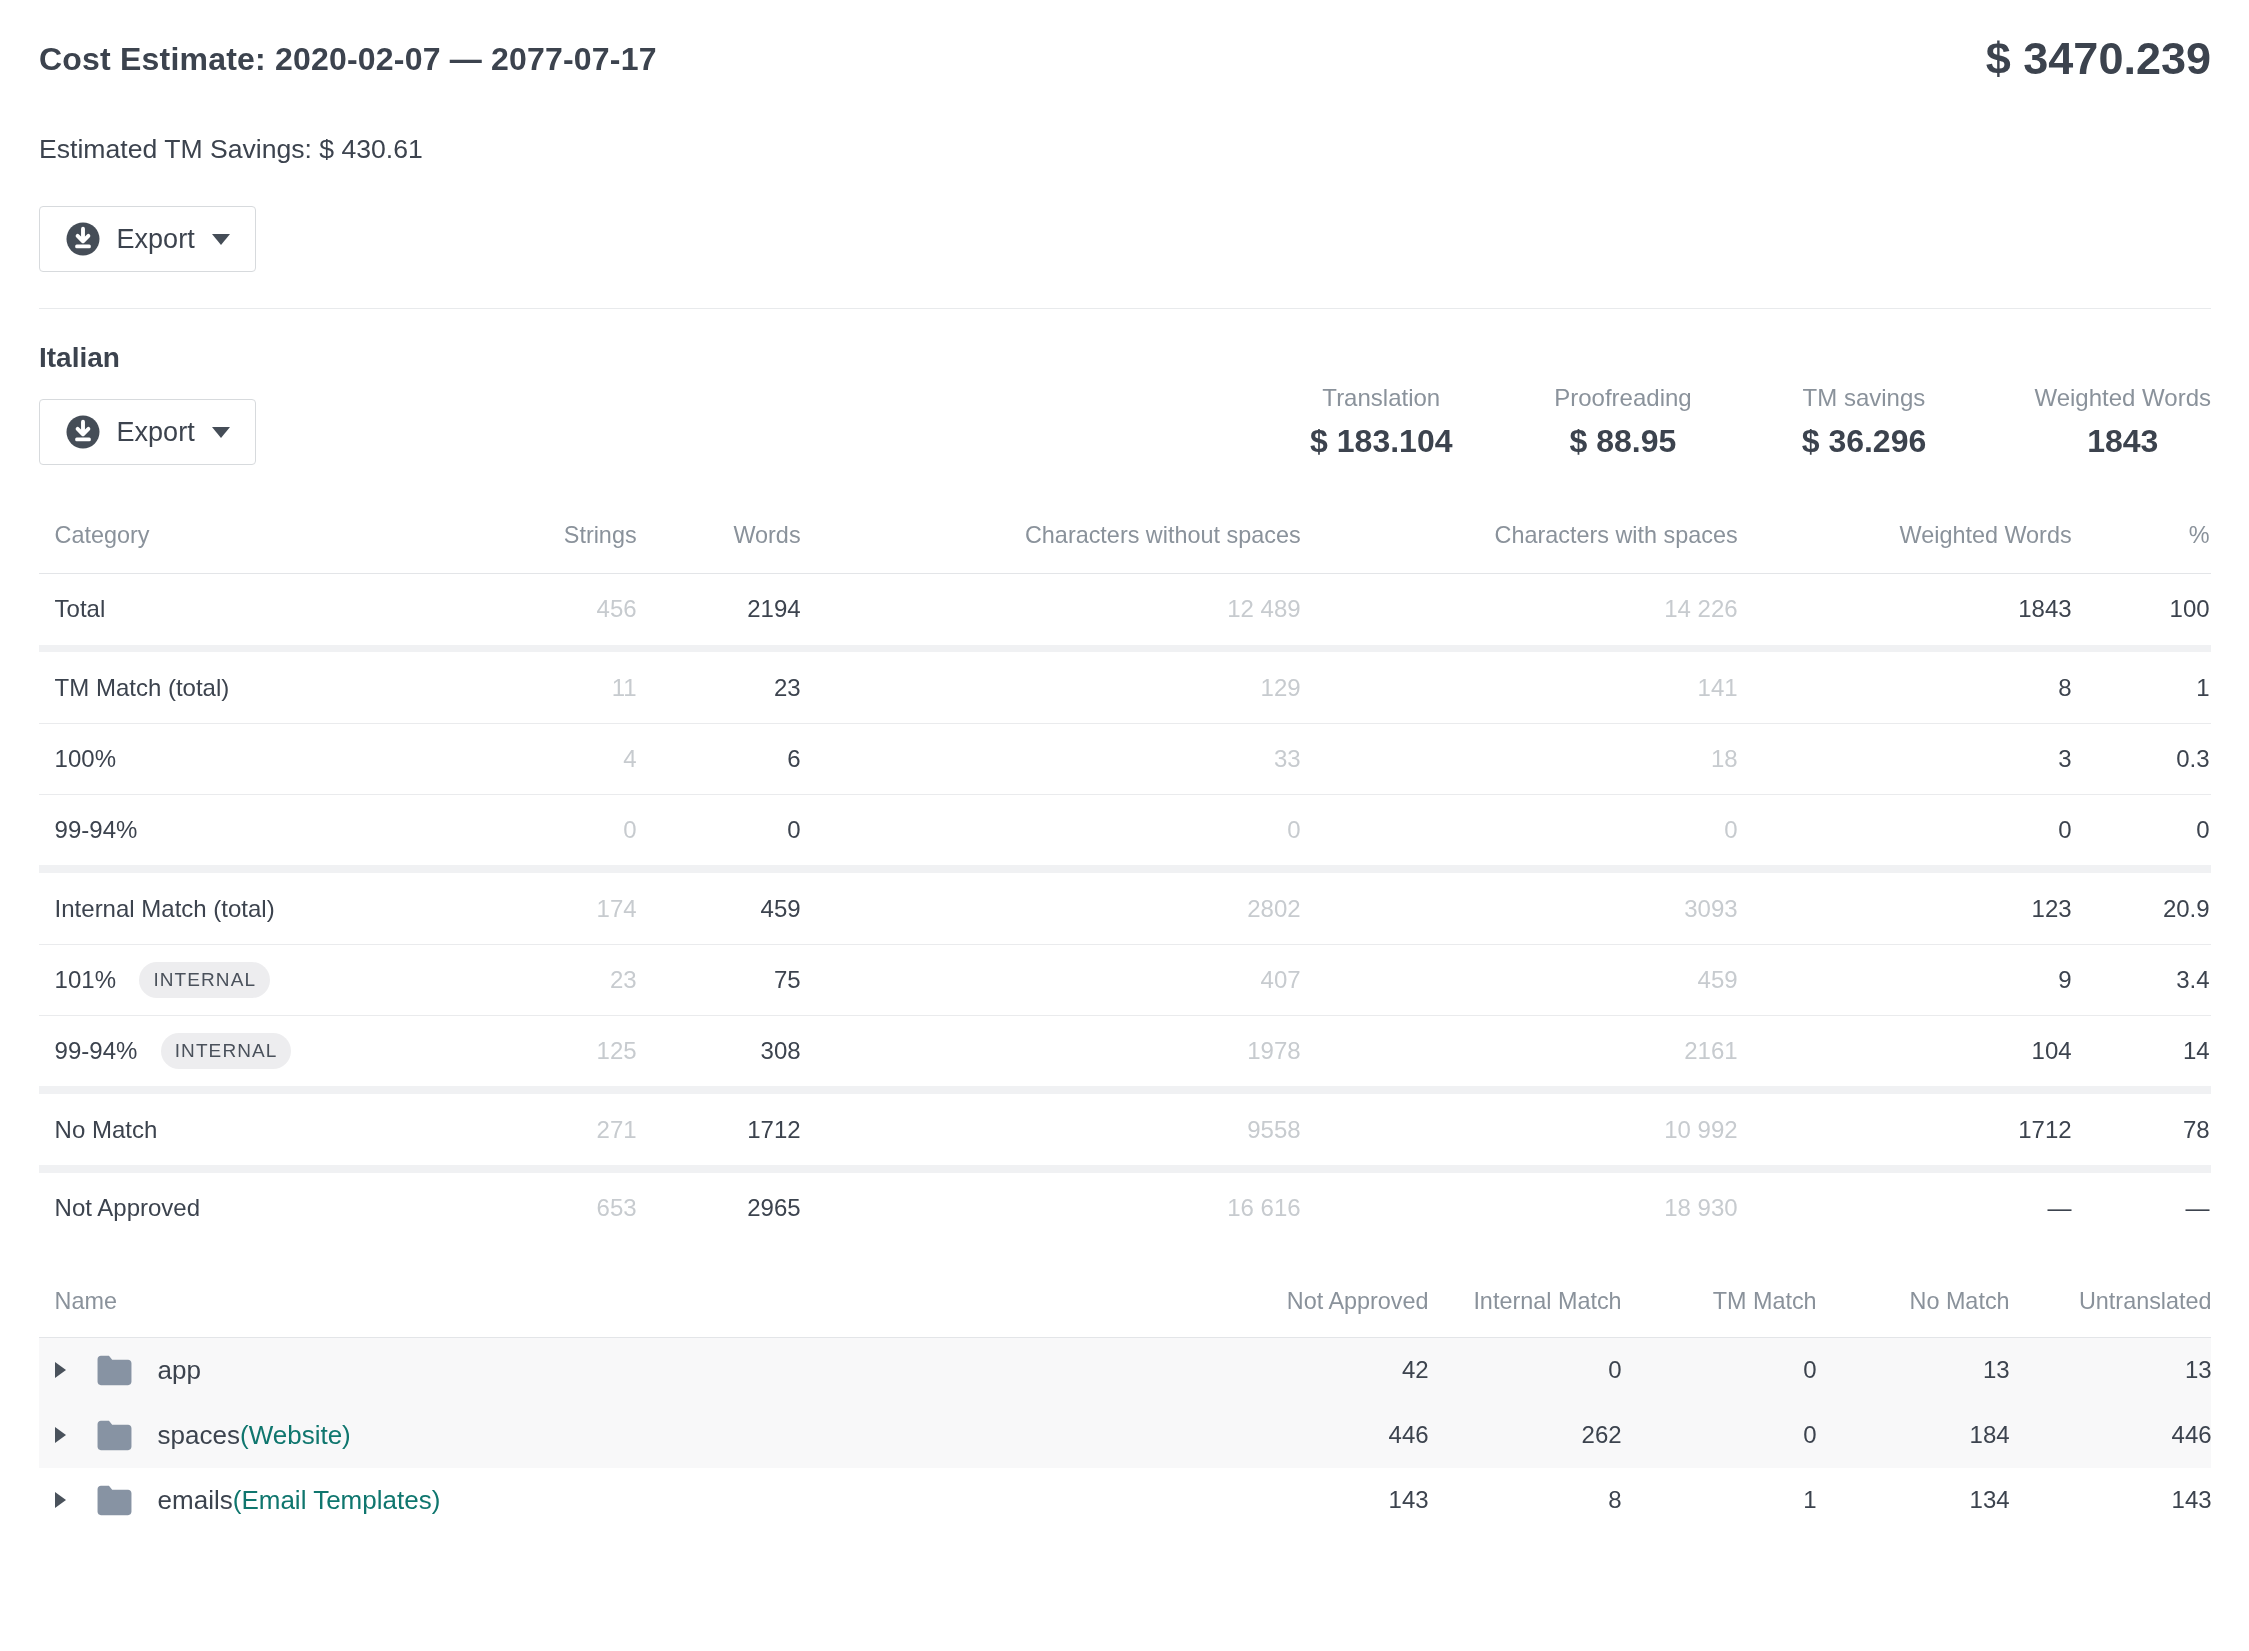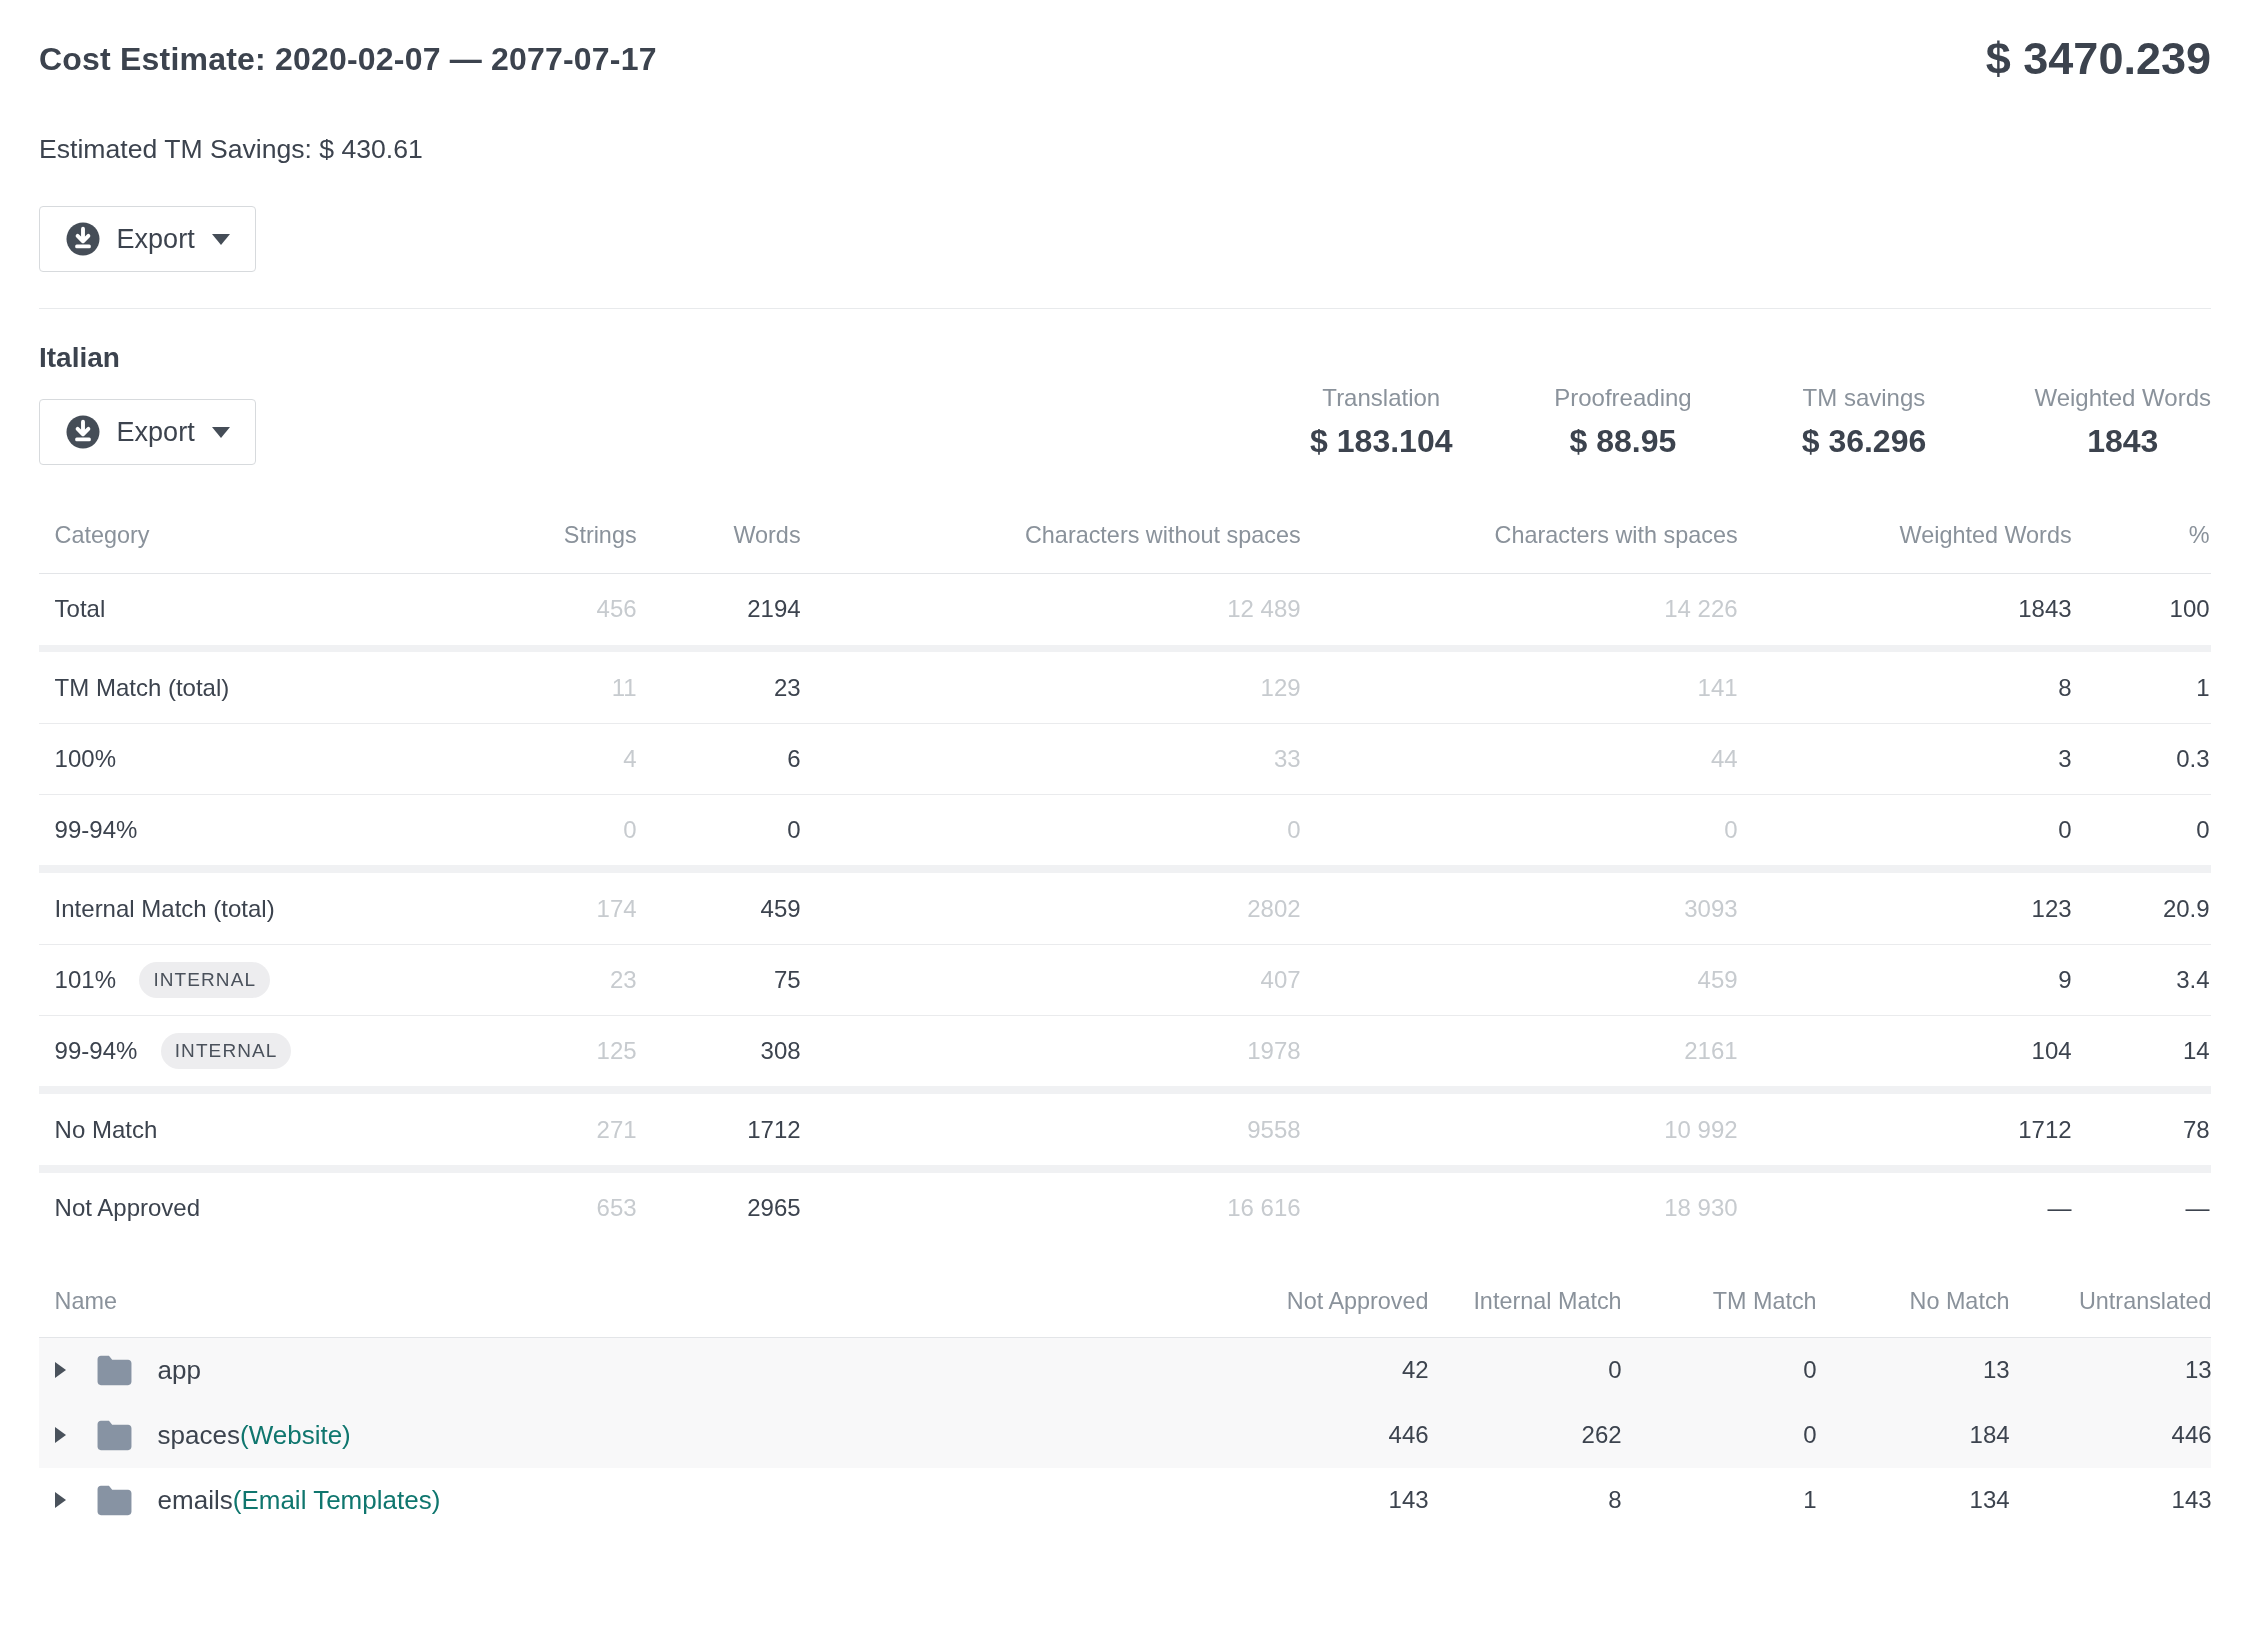--- a/index.html
+++ b/index.html
@@ -179,21 +179,21 @@
       <div class="num faint">129</div>
       <div class="num faint">141</div>
       <div class="num dark">8</div>
       <div class="num dark">1</div>
     </div>
     <div class="t1-grid t1-row">
       <div class="dark">100%</div>
       <div class="num faint">4</div>
       <div class="num dark">6</div>
       <div class="num faint">33</div>
-      <div class="num faint">44</div>
+      <div class="num faint">18</div>
       <div class="num dark">3</div>
       <div class="num dark">0.3</div>
     </div>
     <div class="t1-grid t1-row">
       <div class="dark">99-94%</div>
       <div class="num faint">0</div>
       <div class="num dark">0</div>
       <div class="num faint">0</div>
       <div class="num faint">0</div>
       <div class="num dark">0</div>

